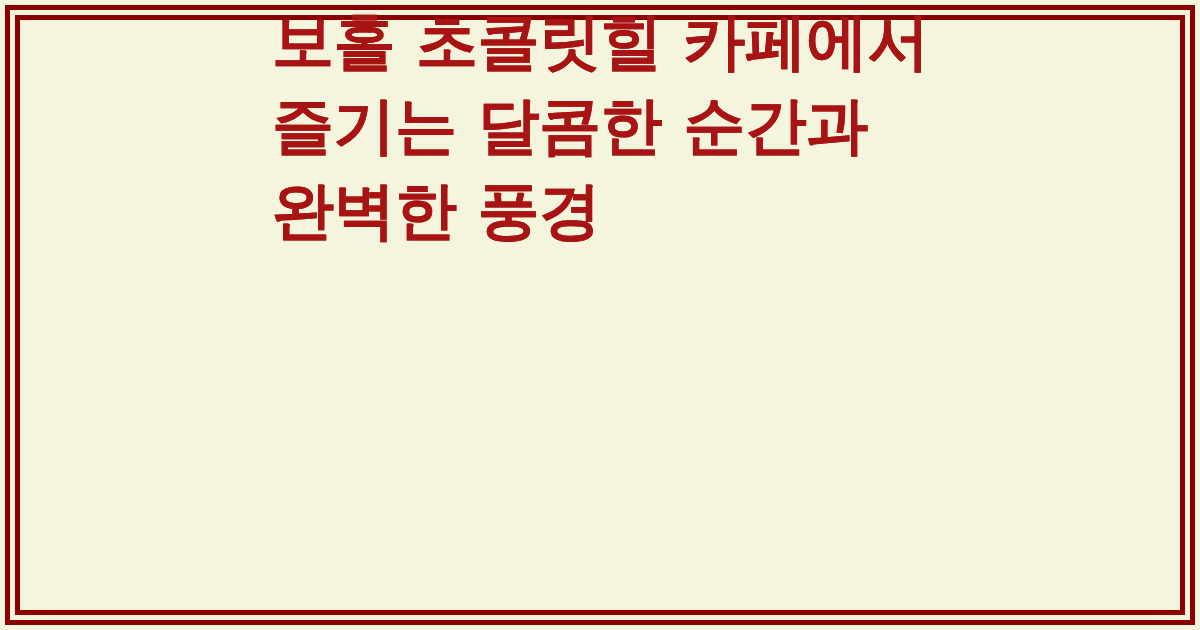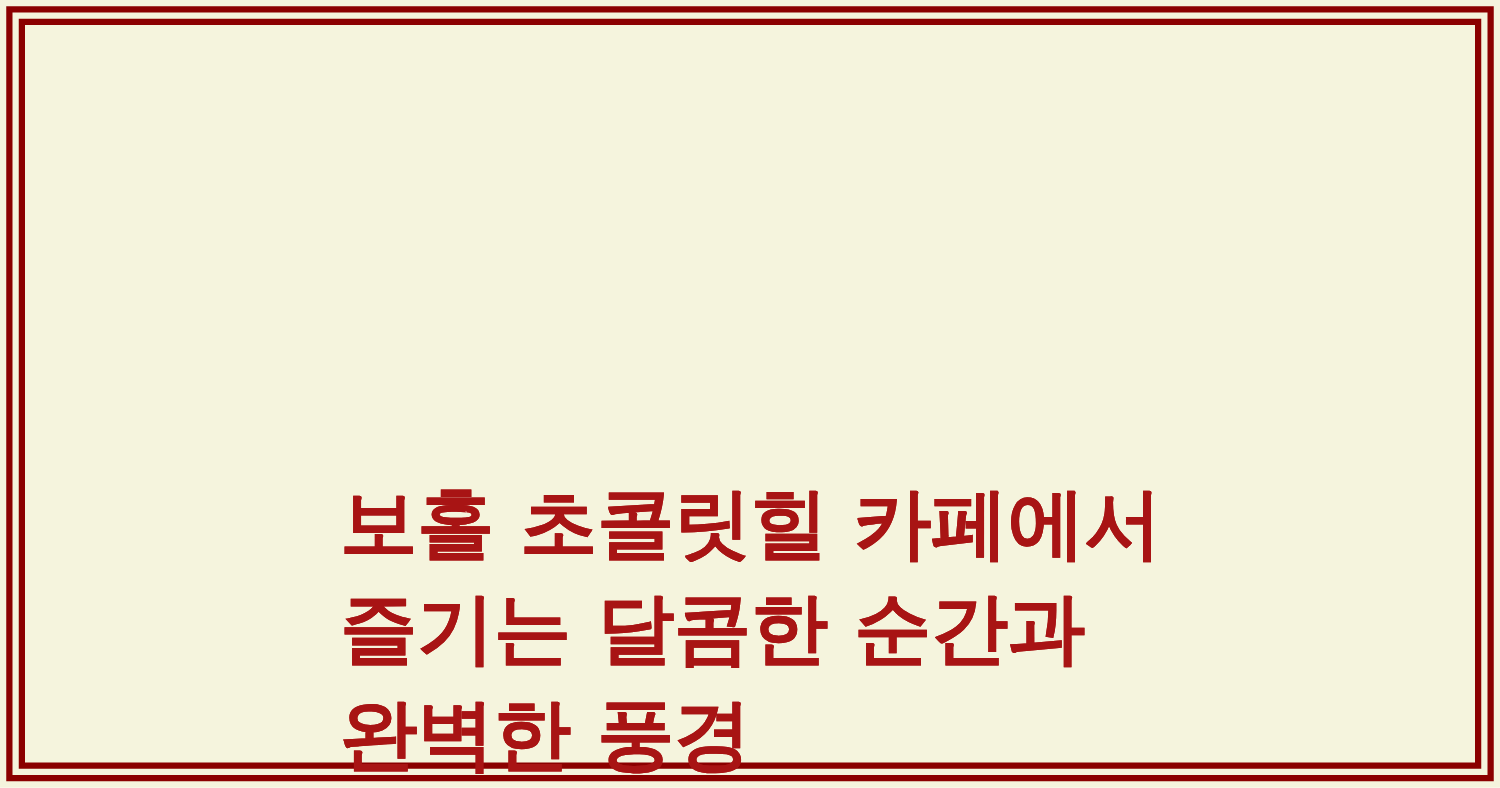--- a/index.html
+++ b/index.html
@@ -48,21 +48,21 @@
   }
 
   
   .headline-wrap {
     position: absolute;
     left: 0;
     top: 0;
     width: 1200px;
     height: 630px;
     display: flex;
-    align-items: flex-end;
+    align-items: flex-start;
     justify-content: flex-start;
     box-sizing: border-box;
     padding-left: 272px;
     padding-right: 250px;
   }
   .headline {
     margin: 0;
     padding: 0;
     font-family: "DejaVu Sans", "Liberation Sans", sans-serif;
     font-size: 62px;

